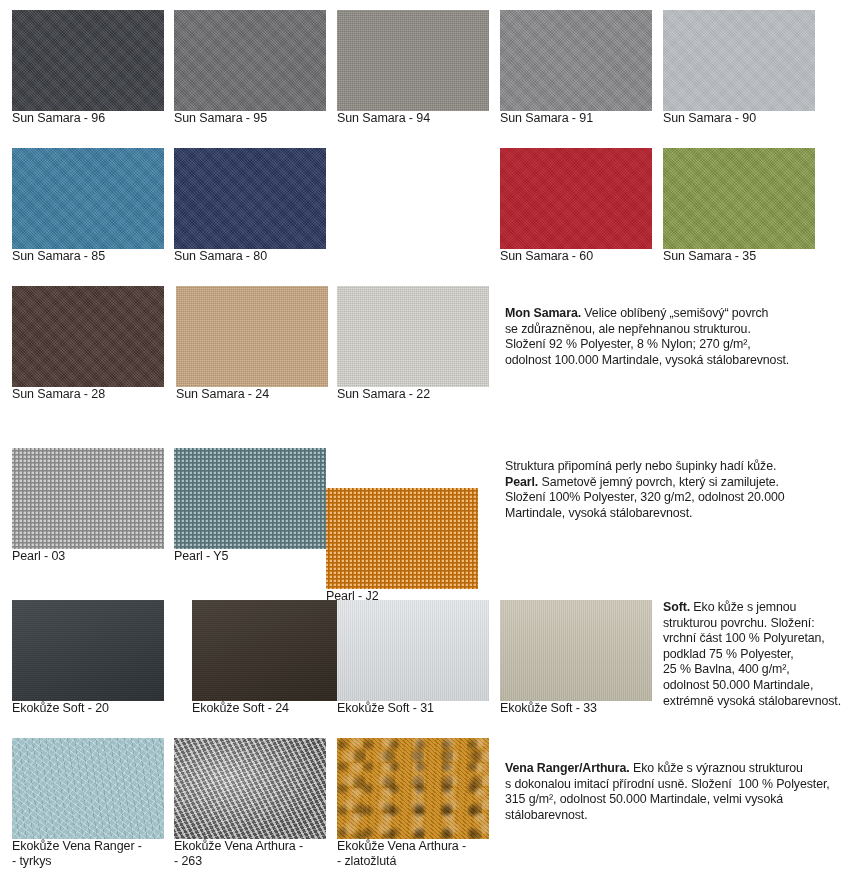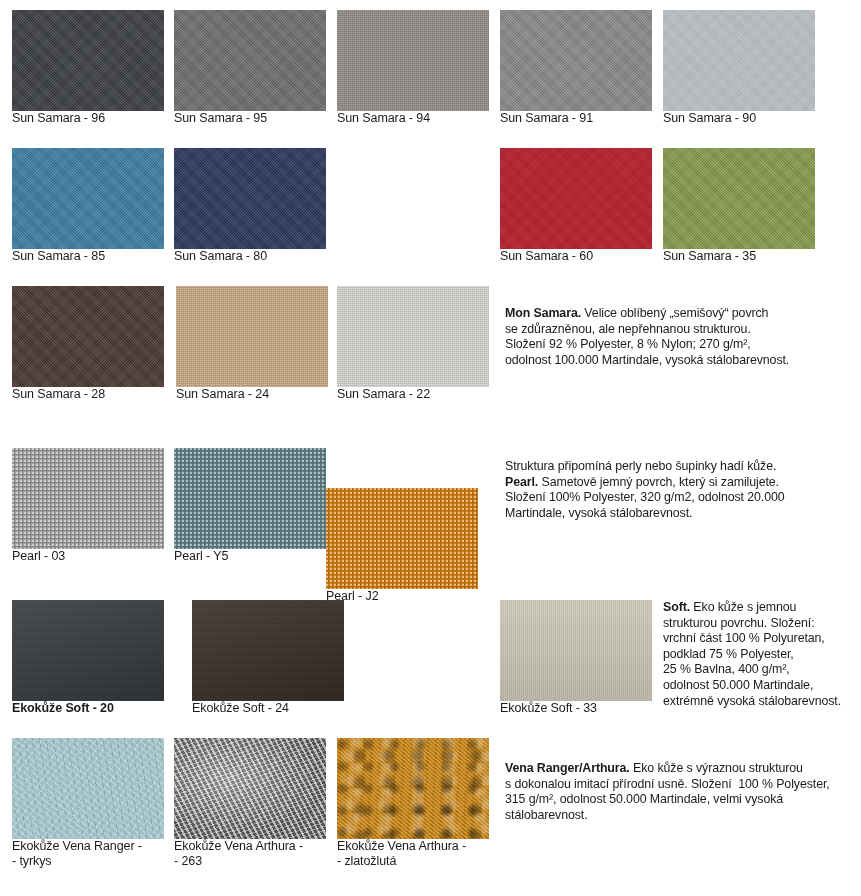--- a/index.html
+++ b/index.html
@@ -207,31 +207,37 @@
         <div class="tex tex-pearl"></div>
       </div>
       <div class="swatch-label">Pearl - Y5</div>
     </div>
     <div class="swatch-card" style="left: 326px; top: 448px; margin-top: 40px;">
       <div class="swatch-chip" style="background-color: rgb(222, 132, 24);">
         <div class="tex tex-pearl"></div>
       </div>
       <div class="swatch-label">Pearl - J2</div>
     </div>
-    <div class="swatch-card" style="left: 12px; top: 600px; font-weight: bold;">
+    <div class="swatch-card" style="left: 12px; top: 600px;">
       <div class="swatch-chip" style="background-color: rgb(49, 54, 58);">
         <div class="tex tex-smooth"></div>
       </div>
       <div class="swatch-label">Ekokůže Soft - 20</div>
     </div>
     <div class="swatch-card" style="left: 174px; top: 600px; margin-left: 18px;">
       <div class="swatch-chip" style="background-color: rgb(52, 43, 34);">
         <div class="tex tex-smooth"></div>
       </div>
       <div class="swatch-label">Ekokůže Soft - 24</div>
+    </div>
+    <div class="swatch-card" style="left: 337px; top: 600px;">
+      <div class="swatch-chip" style="background-color: rgb(226, 229, 232);">
+        <div class="tex tex-grain-fine"></div>
+      </div>
+      <div class="swatch-label">Ekokůže Soft - 31</div>
     </div>
     <div class="swatch-card" style="left: 500px; top: 600px;">
       <div class="swatch-chip" style="background-color: rgb(201, 196, 178);">
         <div class="tex tex-grain-fine"></div>
       </div>
       <div class="swatch-label">Ekokůže Soft - 33</div>
     </div>
     <div class="swatch-card" style="left: 12px; top: 738px;">
       <div class="swatch-chip" style="background-color: rgb(159, 192, 198);">
         <div class="tex tex-crackle"></div>

